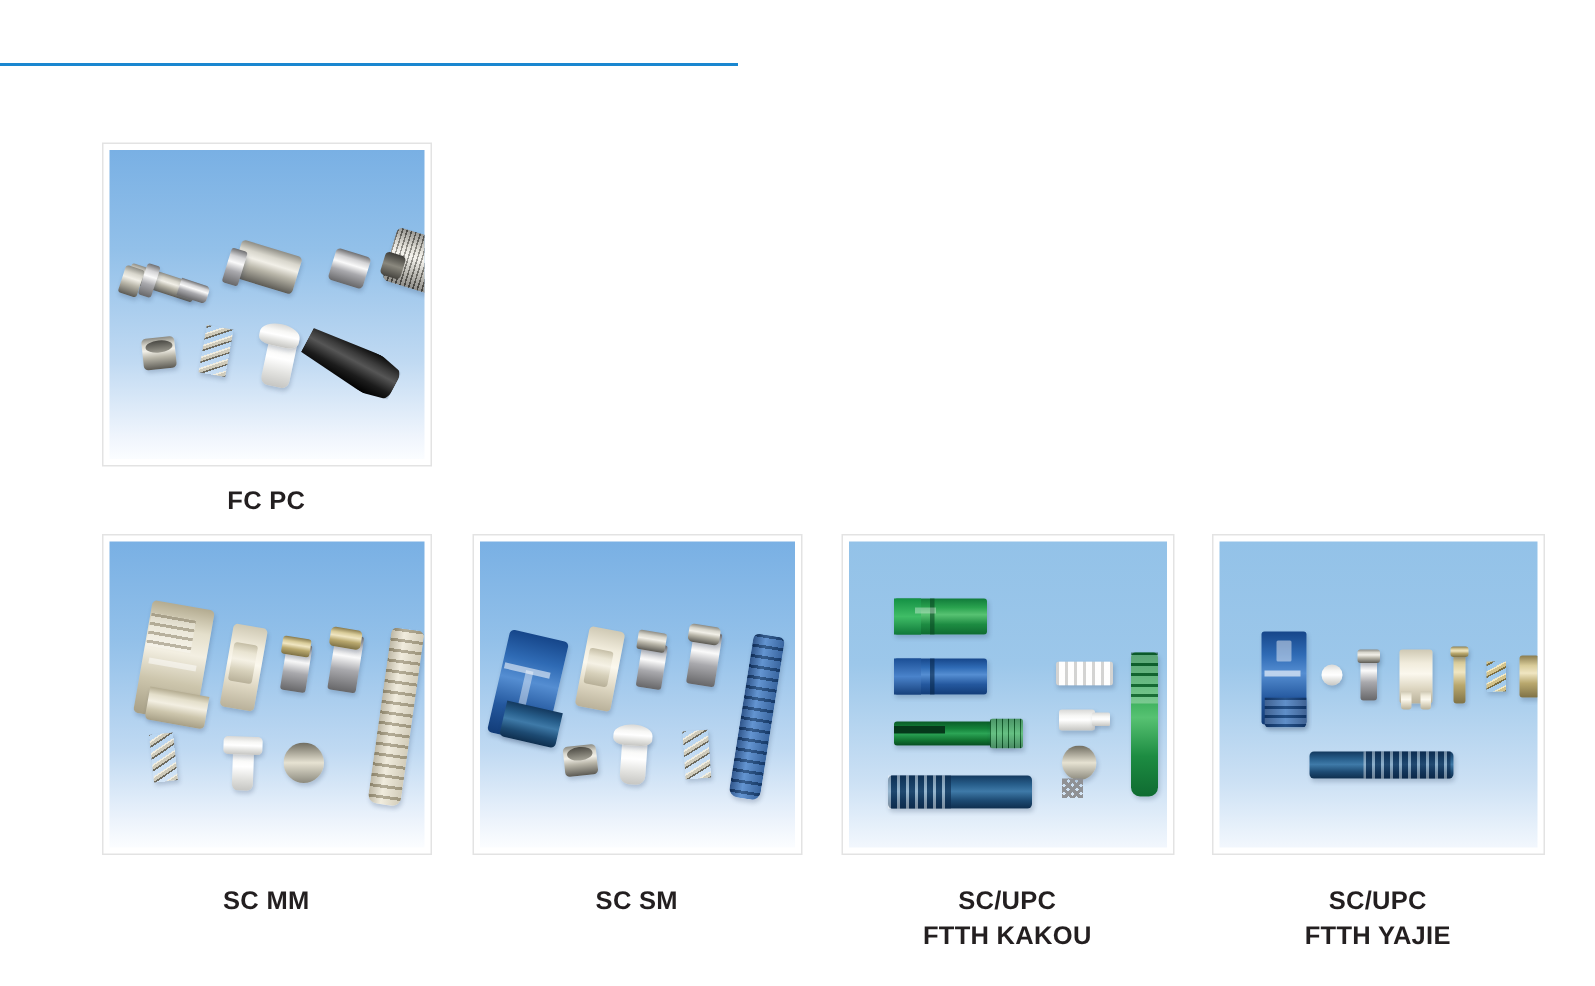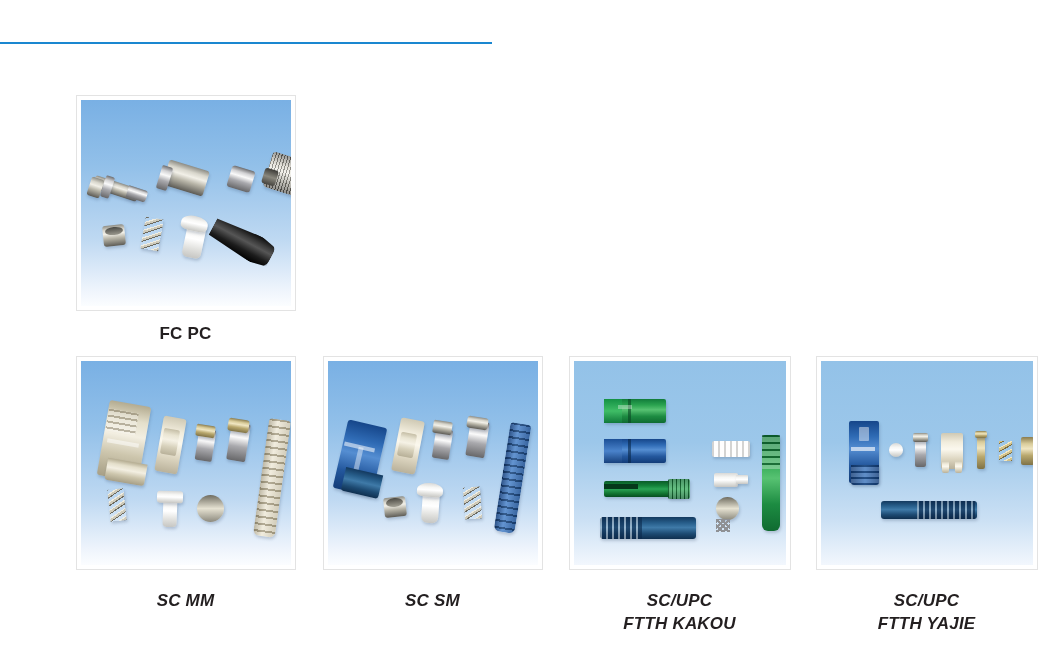--- a/index.html
+++ b/index.html
@@ -37,30 +37,30 @@
     left: 0;
     top: 42px;
     width: 492px;
     height: 2px;
     background: #1a87d0;
   }
 
   
   .grid {
     position: absolute;
-    left: 8px;
+    left: 0;
     top: 52px;
     width: 963px;
   }
   .row {
     display: flex;
     width: 1063px;
   }
   .row-1 { padding-top: 43px; }
-  .row-2 { padding-top: 10px; font-style: italic; }
+  .row-2 { padding-top: 10px; }
 
   .cell {
     width: 235px;
     margin-left: 6px;
     margin-right: 6px;
     display: flex;
     flex-direction: column;
     align-items: center;
   }
   .cell.c0 { margin-left: 60px; }

